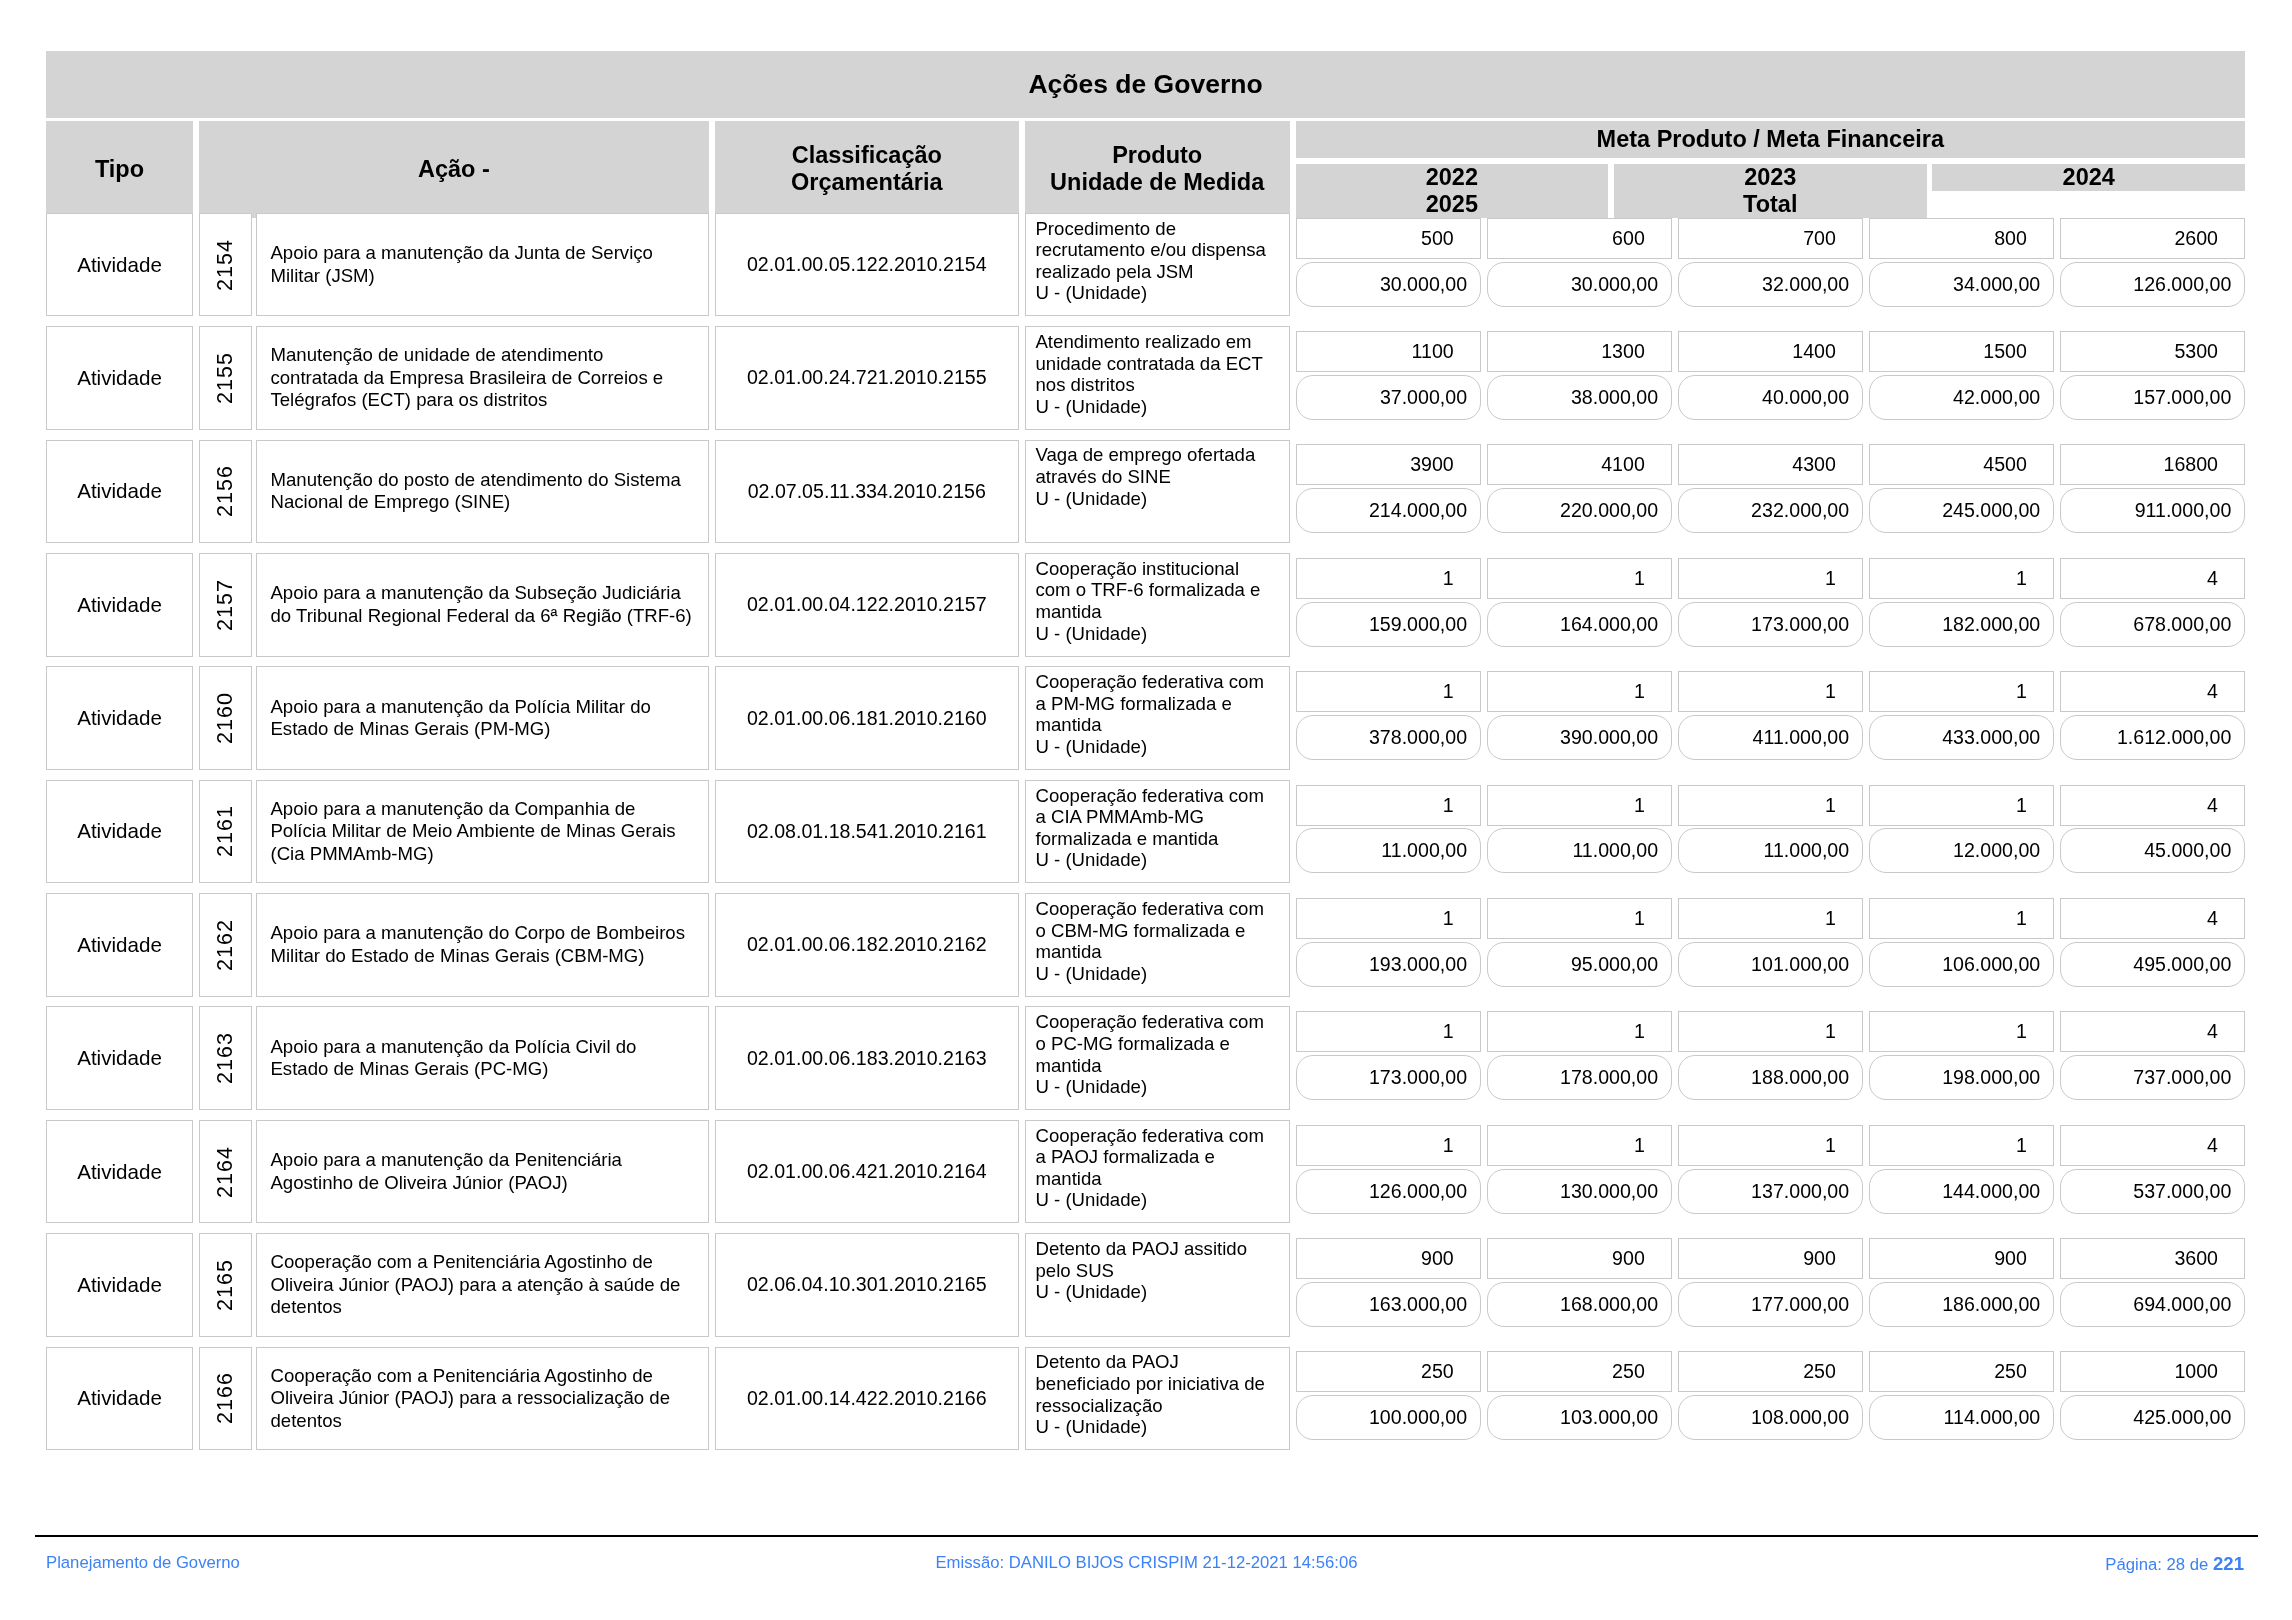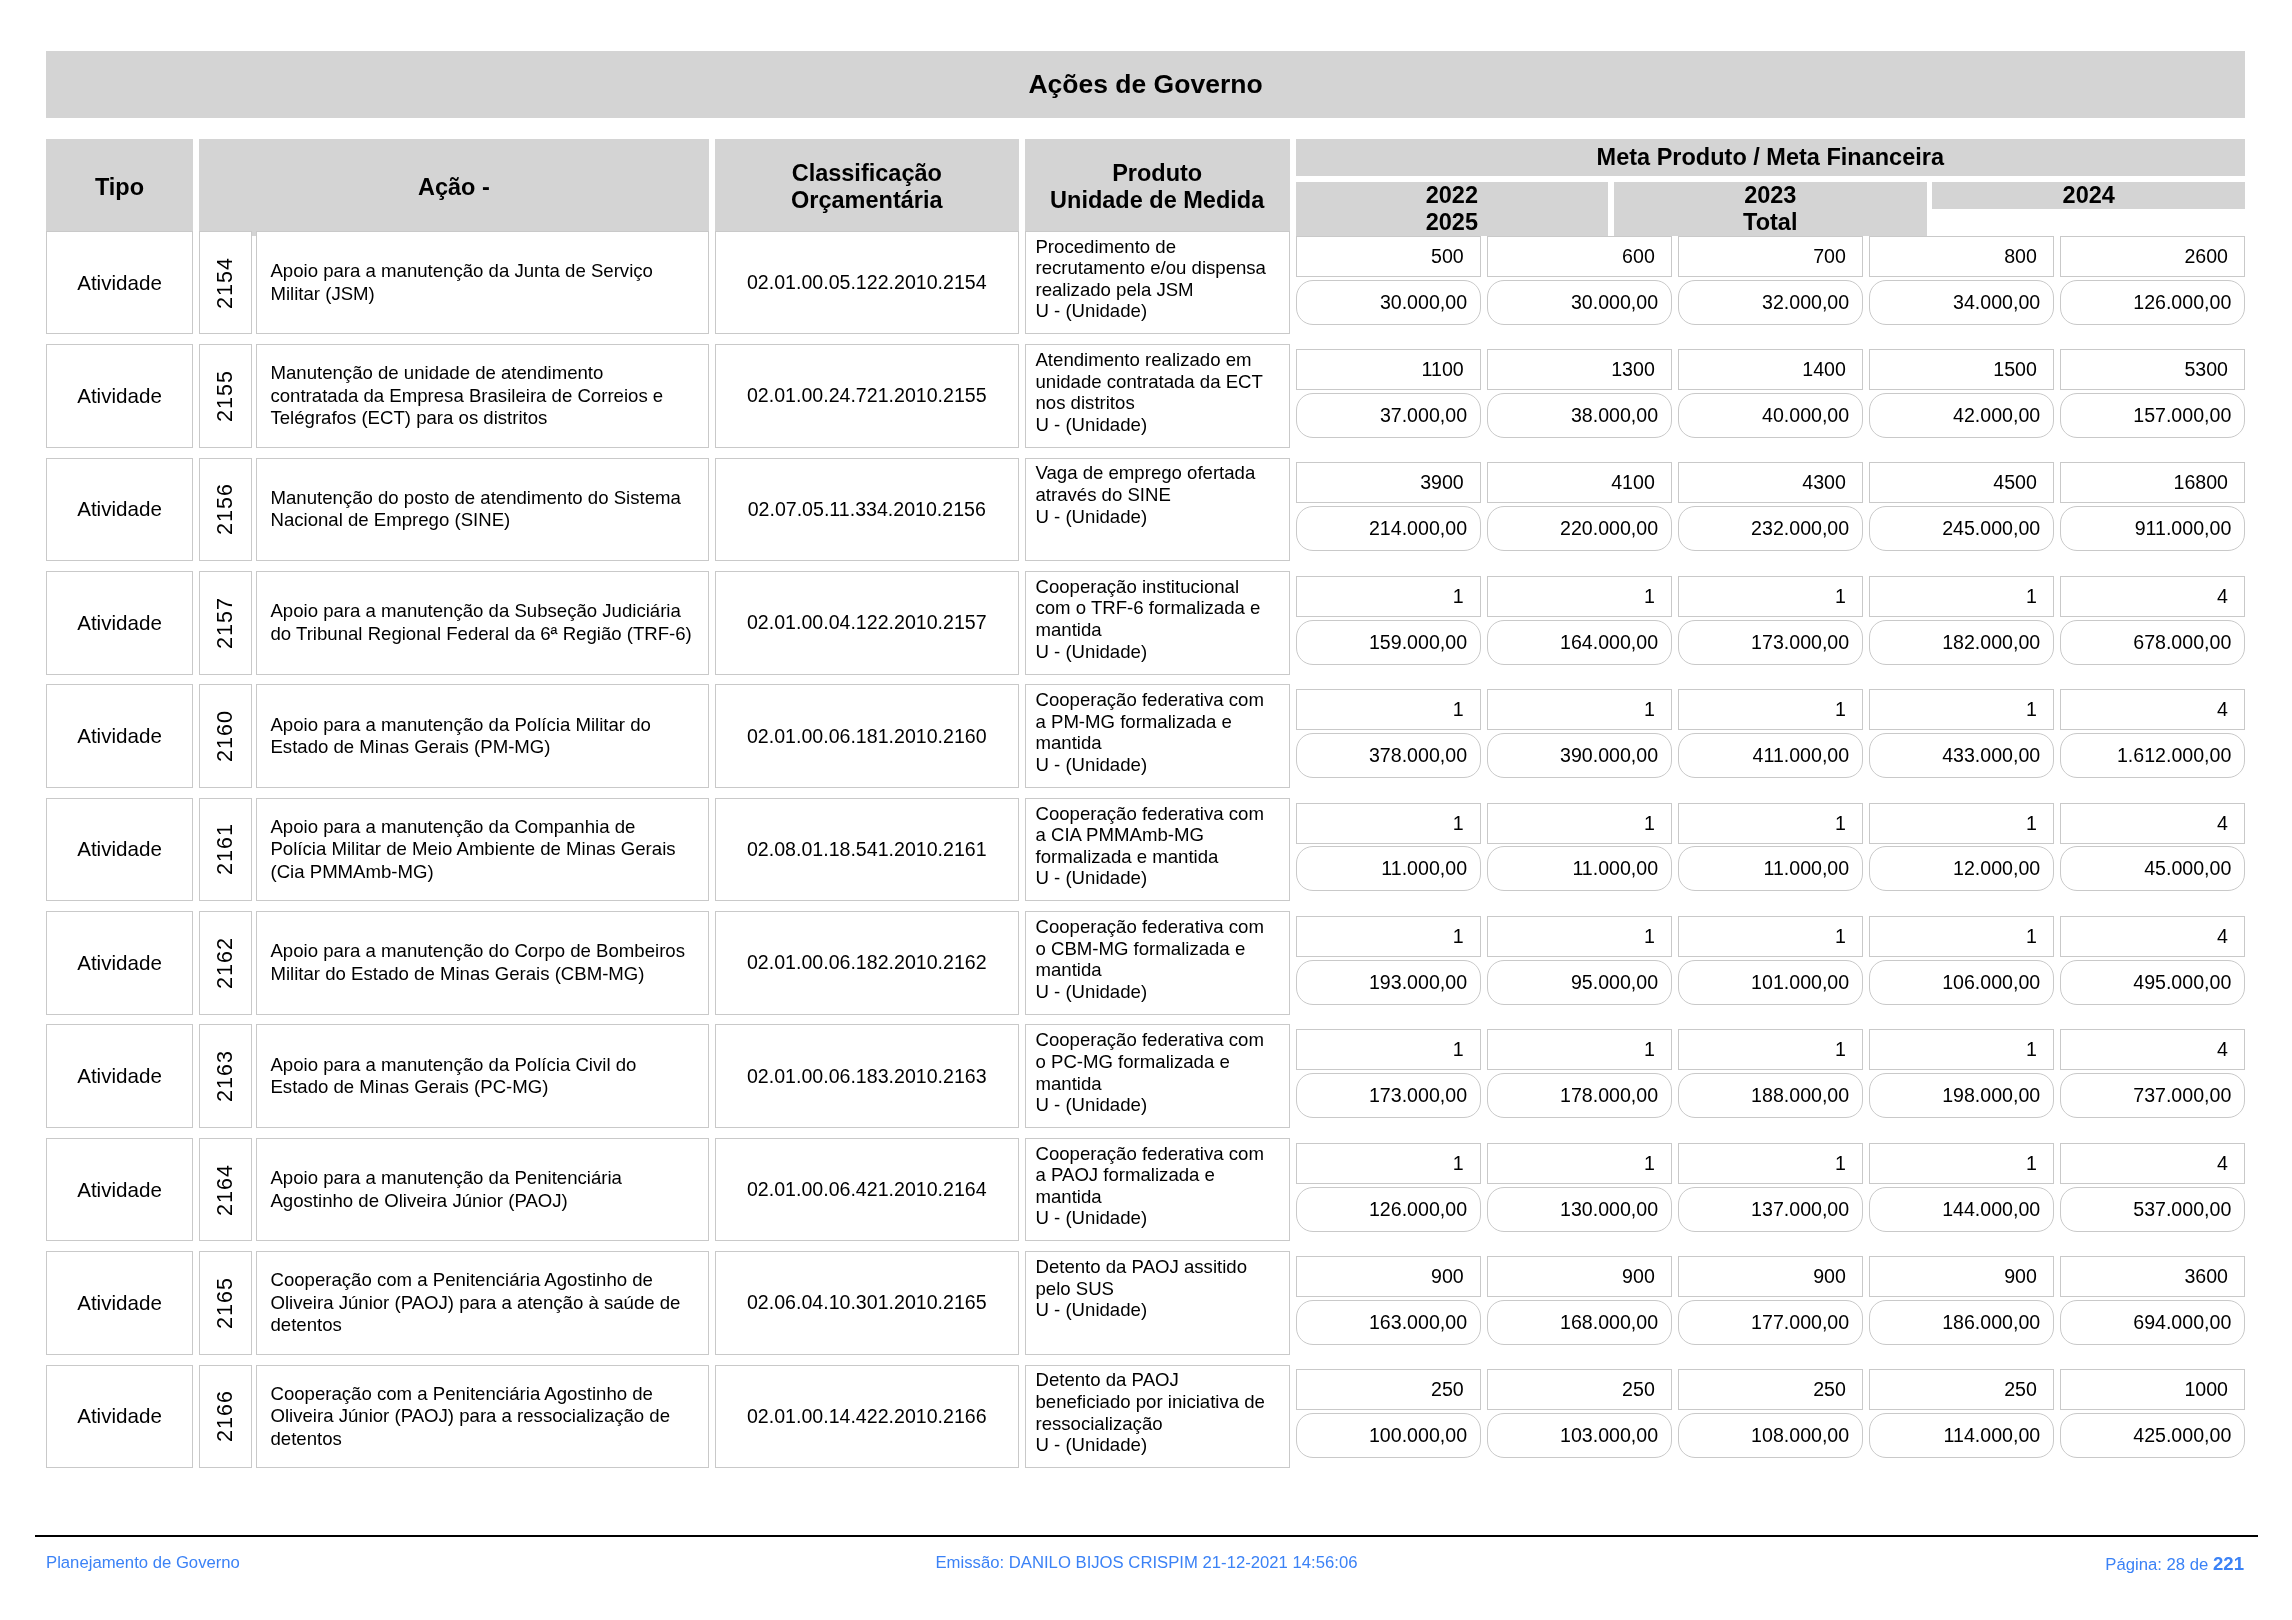--- a/index.html
+++ b/index.html
@@ -12,21 +12,21 @@
     overflow:hidden;
   }
   .doc-table { position:absolute; left:46px; top:51px; width:2199px; }
 
   
   .title-bar {
     background:#d4d4d4;
     height:67px;
     display:flex; align-items:center; justify-content:center;
     font-size:26.5px; font-weight:bold;
-    margin-bottom:21px;
+    margin-bottom:3px;
   }
 
   
   .grid9 {
     display:grid;
     grid-template-columns:147px 510px 304px 265px repeat(5, 1fr);
     column-gap:5.9px;
   }
 
   
@@ -50,21 +50,21 @@
   .tipo-cell { display:flex; align-items:center; justify-content:center; font-size:20.6px; }
   .acao-cell { display:flex; gap:3.9px; }
   .num-box { width:51px; display:flex; align-items:center; justify-content:center; }
   .num-vert { writing-mode:vertical-rl; transform:rotate(180deg); font-size:21.6px; letter-spacing:1px; }
   .acao-text { flex:1; display:flex; align-items:center; padding:3.9px 13.7px;
                font-size:18.6px; line-height:22.5px; }
   .class-cell { display:flex; align-items:center; justify-content:center; font-size:19.6px; }
   .produto-cell { padding:3.9px 9.8px; font-size:18.6px; line-height:21.6px; }
   .val-stack { display:flex; flex-direction:column; gap:2.9px; margin:4.9px 0 9.8px; }
   .vp { flex:1; min-height:39px; display:flex; align-items:center; justify-content:flex-end;
-        padding:0 16px; font-size:19.6px; }
+        padding:0 26px; font-size:19.6px; }
   .vf { height:43px; display:flex; align-items:center; justify-content:flex-end;
         padding:0 12.7px; font-size:19.6px;border-radius:17px; }
 
   
   .footer-rule { position:absolute; left:35px; width:2223px; top:1535px; border-top:2px solid #000; }
   .footer { position:absolute; left:0; top:1553px; width:2293px; height:29px; font-size:16.7px; color:#3b82f6; }
   .footer-left  { position:absolute; left:46px; top:0; }
   .footer-center{ position:absolute; left:0; width:100%; text-align:center; top:0; }
   .footer-right { position:absolute; right:49px; top:0; }
   .page-total { font-weight:bold; font-size:18.6px; }

